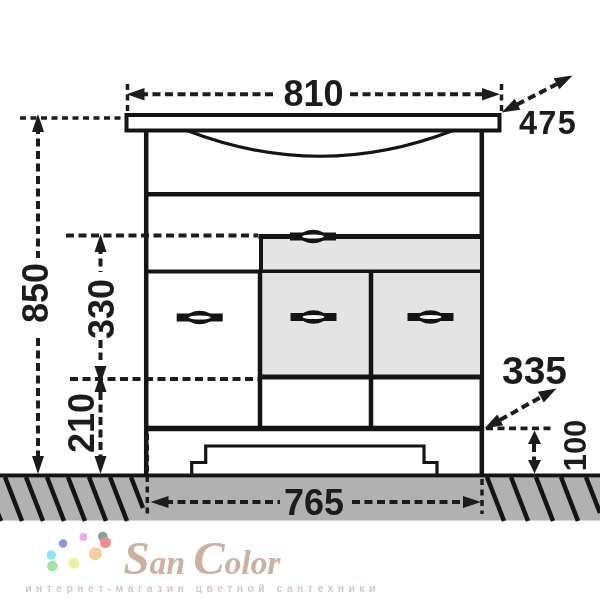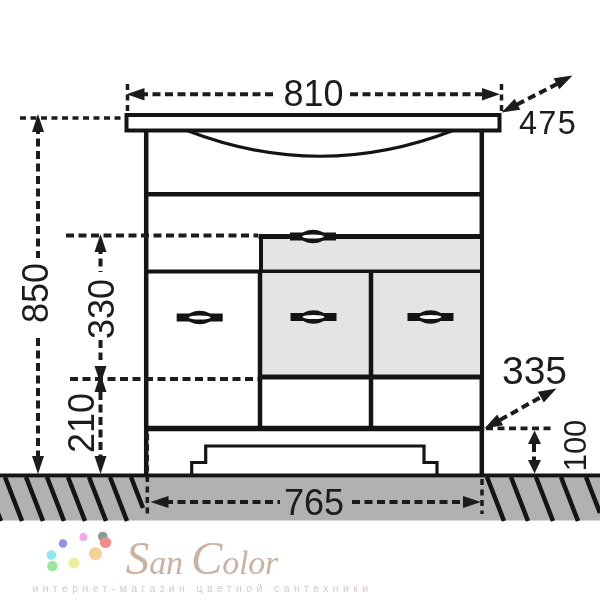--- a/index.html
+++ b/index.html
@@ -1,16 +1,16 @@
 <!DOCTYPE html>
 <html><head>
 <meta charset="utf-8">
 <style>
   html,body{margin:0;padding:0;background:#ffffff;}
-  #canvas{position:relative;width:600px;height:600px;background:#ffffff;overflow:hidden;}
+  #canvas{position:relative;width:600px;height:600px;background:#ffffff;overflow:hidden;font-weight:bold;}
   svg{display:block;}
   text{font-family:"Liberation Sans", sans-serif;fill:#1c1c1c;}
   .logo{fill:#cbb1a1;font-family:"Liberation Serif", serif;}
   .sub{fill:#d8c8c2;}
 </style>
 </head>
 <body>
 <div id="canvas">
 <svg width="600" height="600" viewBox="0 0 600 600">
 

